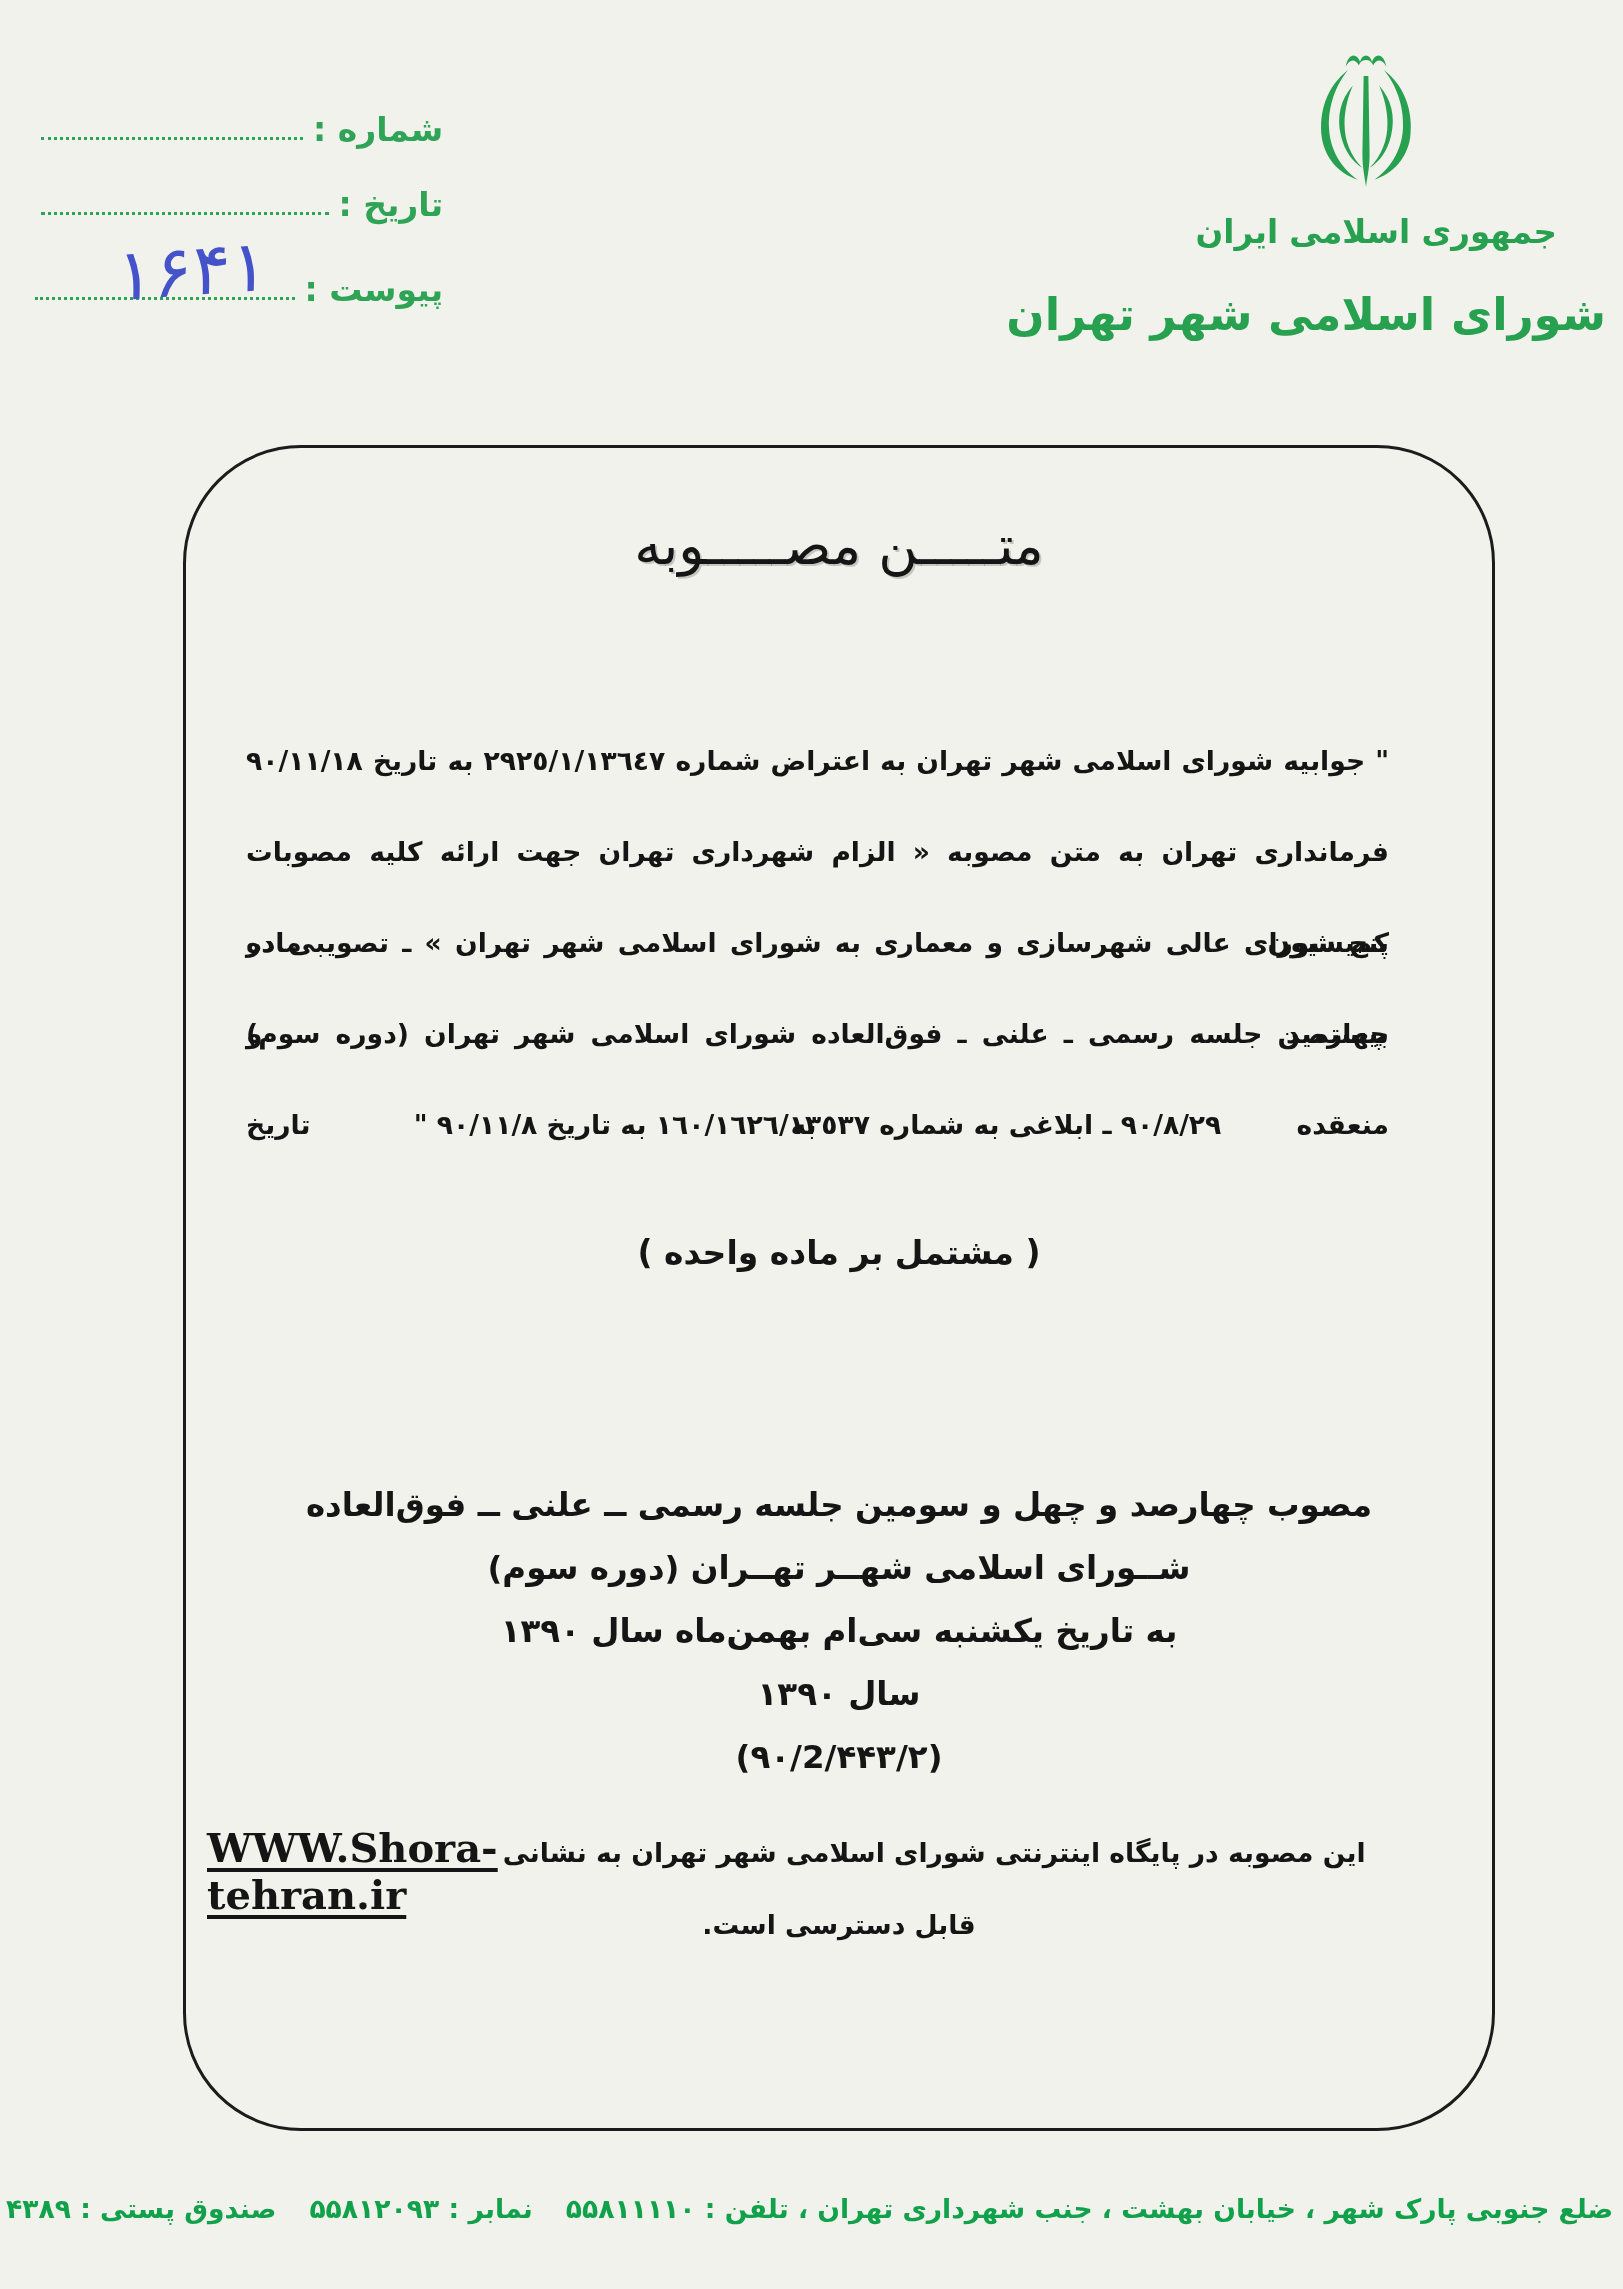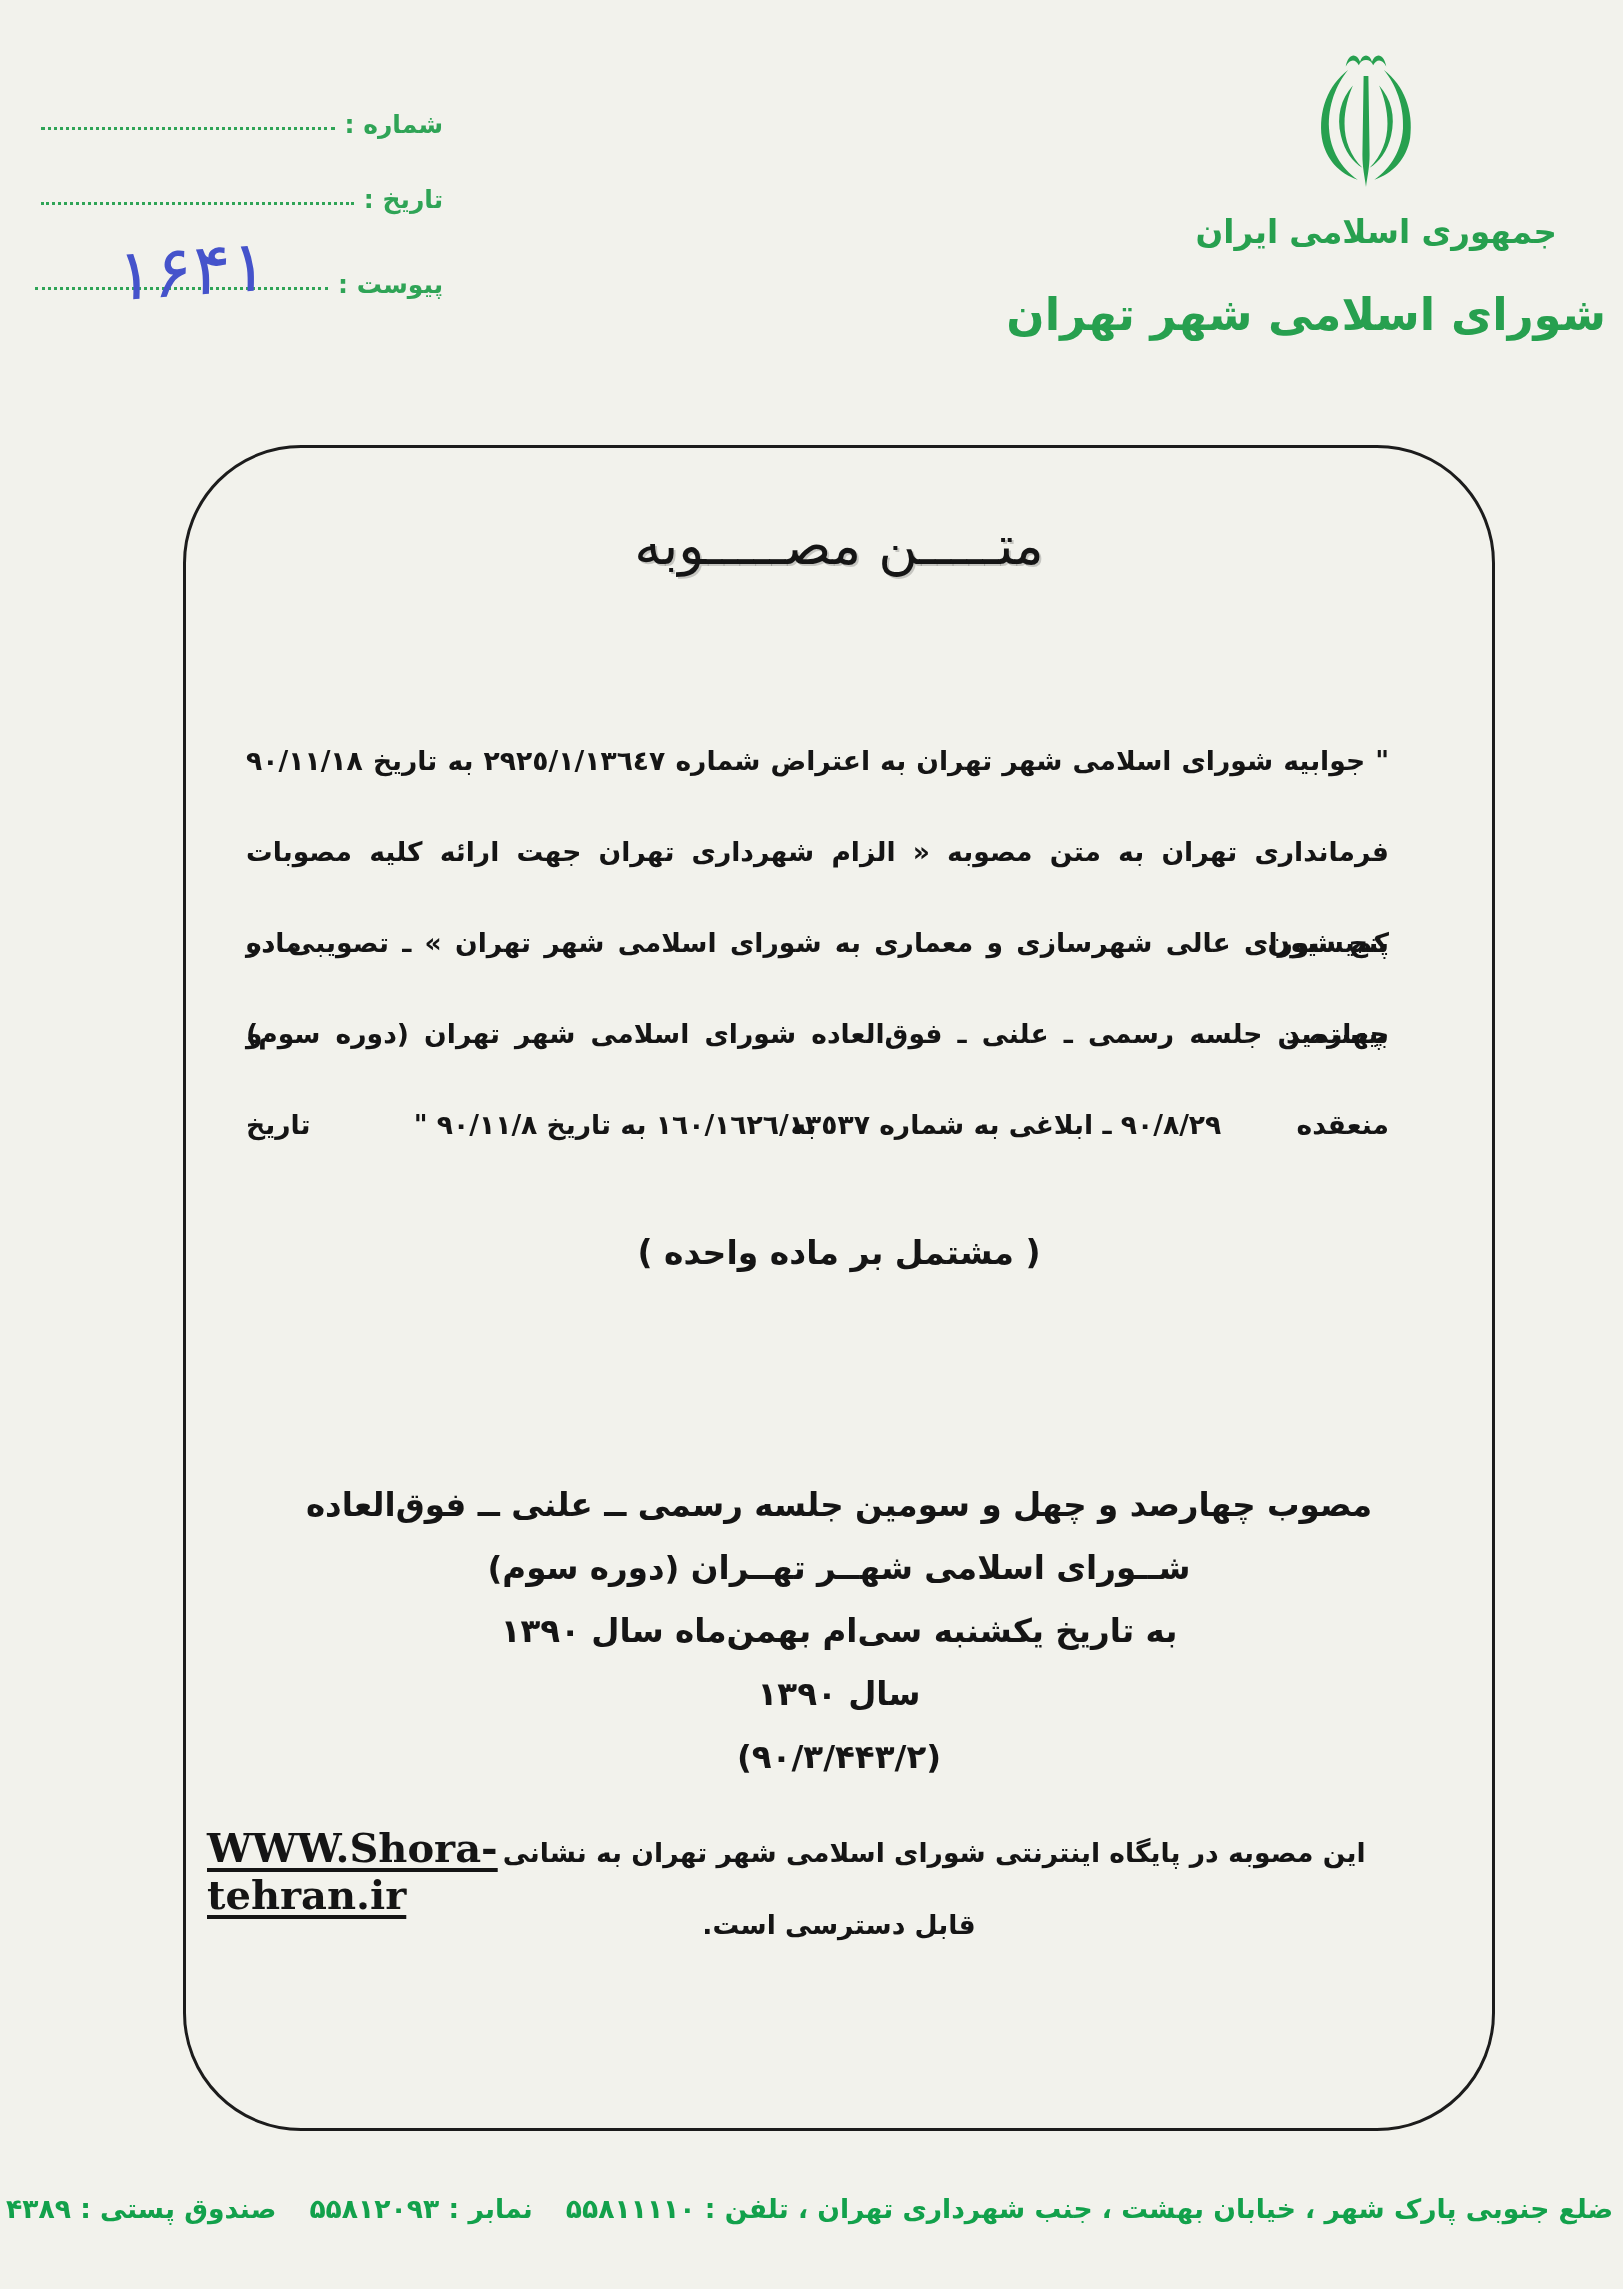--- a/index.html
+++ b/index.html
@@ -20,21 +20,21 @@
   .field .dots{
     flex:1;
     border-bottom:3px dotted #2fa456;
     margin-bottom:8.9px;
     height:0;
   }
   .field .label{
     direction:rtl;
     color:#2fa456;
     font-weight:bold;
-    font-size:25px;
+    font-size:33px;
     padding-right:5.9px;
     padding-left:9.9px;
     white-space:nowrap;
   }
   .handwriting{
     position:absolute;
     left:116px;top:229px;
     font-size:71px;
     color:#4553cb;
     font-weight:normal;
@@ -175,21 +175,21 @@
     <div class="par-line centered">٩٠/٨/٢٩ ـ ابلاغی به شماره ١٦٠/١٦٢٦/١٣٥٣٧ به تاریخ ٩٠/١١/٨ "</div>
   </div>
 
   <div class="subtitle">( مشتمل بر ماده واحده )</div>
 
   <div class="approval">
     <div>مصوب چهارصد و چهل و سومین جلسه رسمی ــ علنی ــ فوق‌العاده</div>
     <div>شــورای اسلامی شهــر تهــران (دوره سوم)</div>
     <div>به تاریخ یکشنبه سی‌ام بهمن‌ماه سال ۱۳۹۰</div>
     <div>سال ۱۳۹۰</div>
-    <div>(۹۰/۳/۴۴۳/۲)</div>
+    <div>(۹۰/2/۴۴۳/۲)</div>
   </div>
 
   <div class="website">
     <span class="prefix">این مصوبه در پایگاه اینترنتی شورای اسلامی شهر تهران به نشانی</span>
     <span> </span>
     <span class="url" dir="ltr">WWW.Shora-tehran.ir</span>
   </div>
   <div class="website-suffix">قابل دسترسی است.</div>
 
   <div class="footer">

